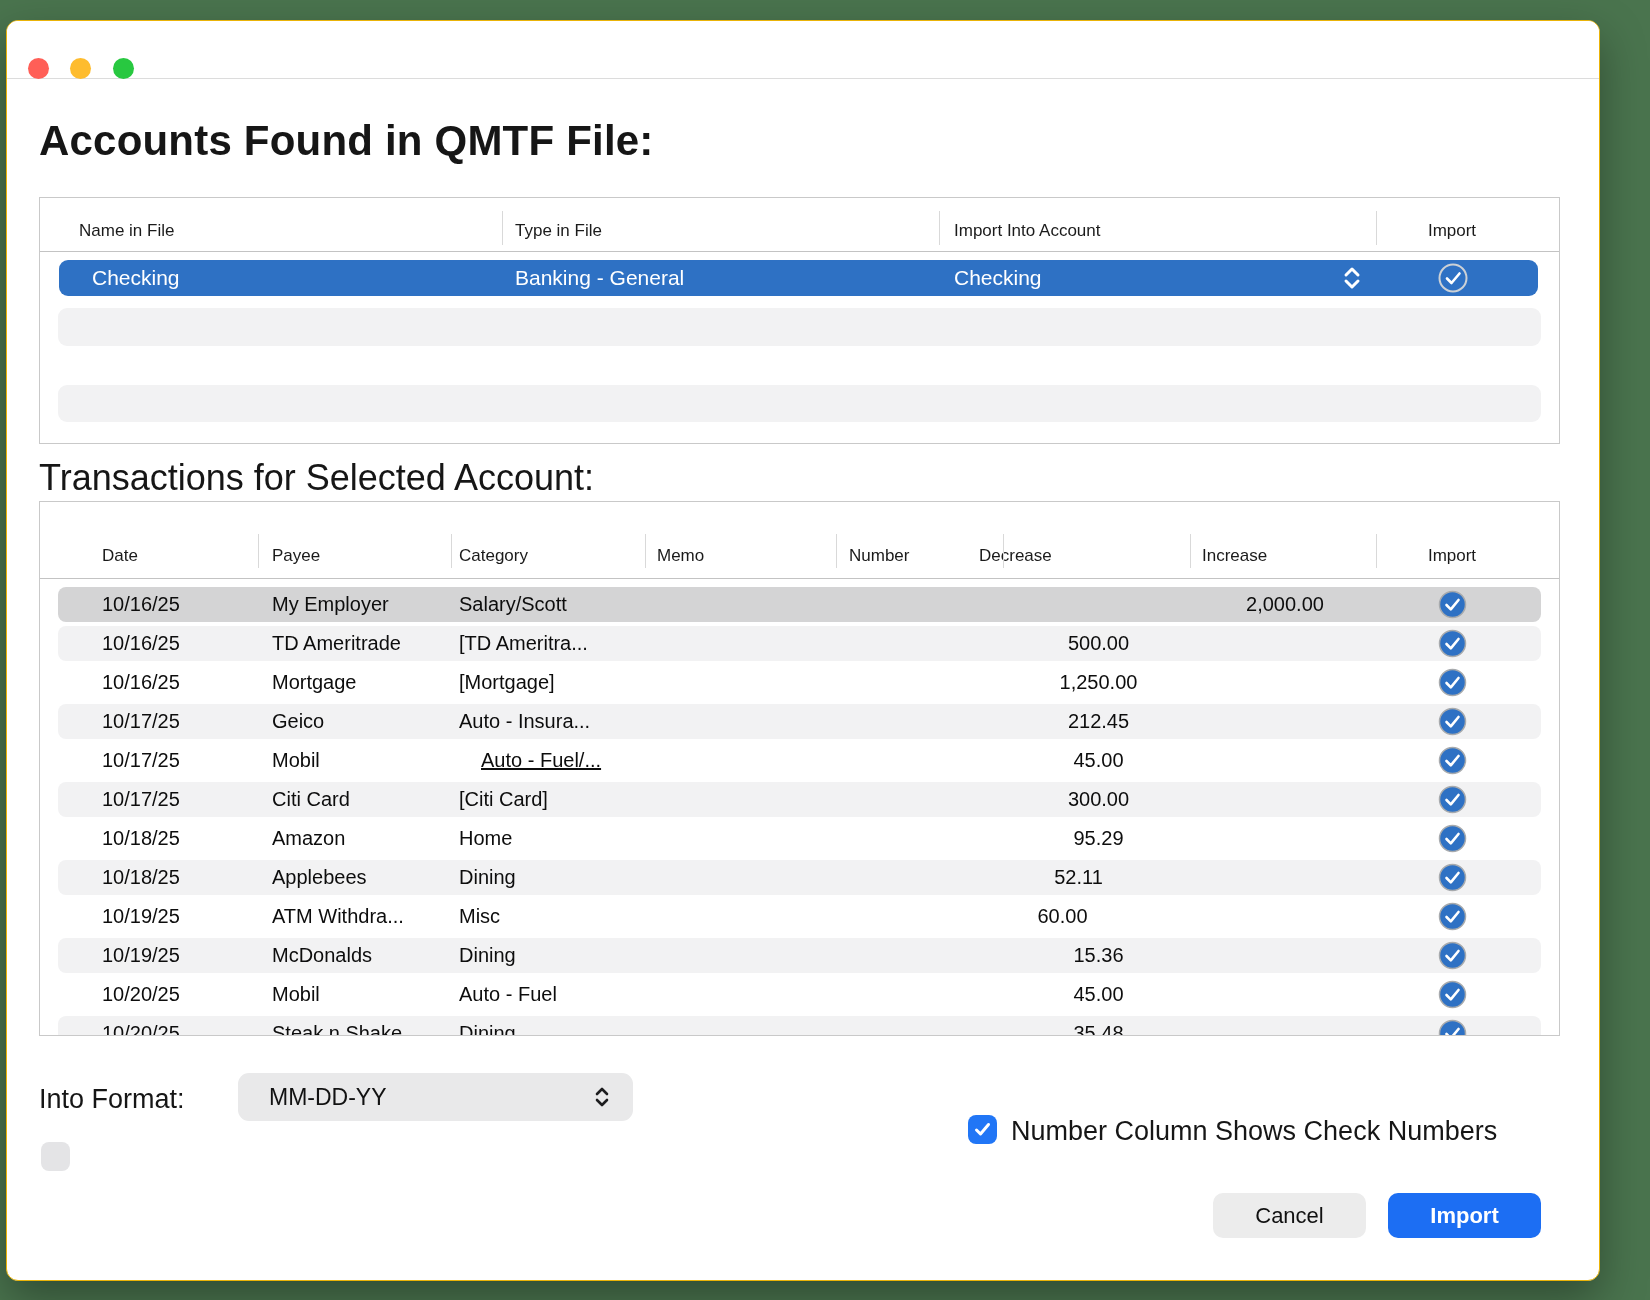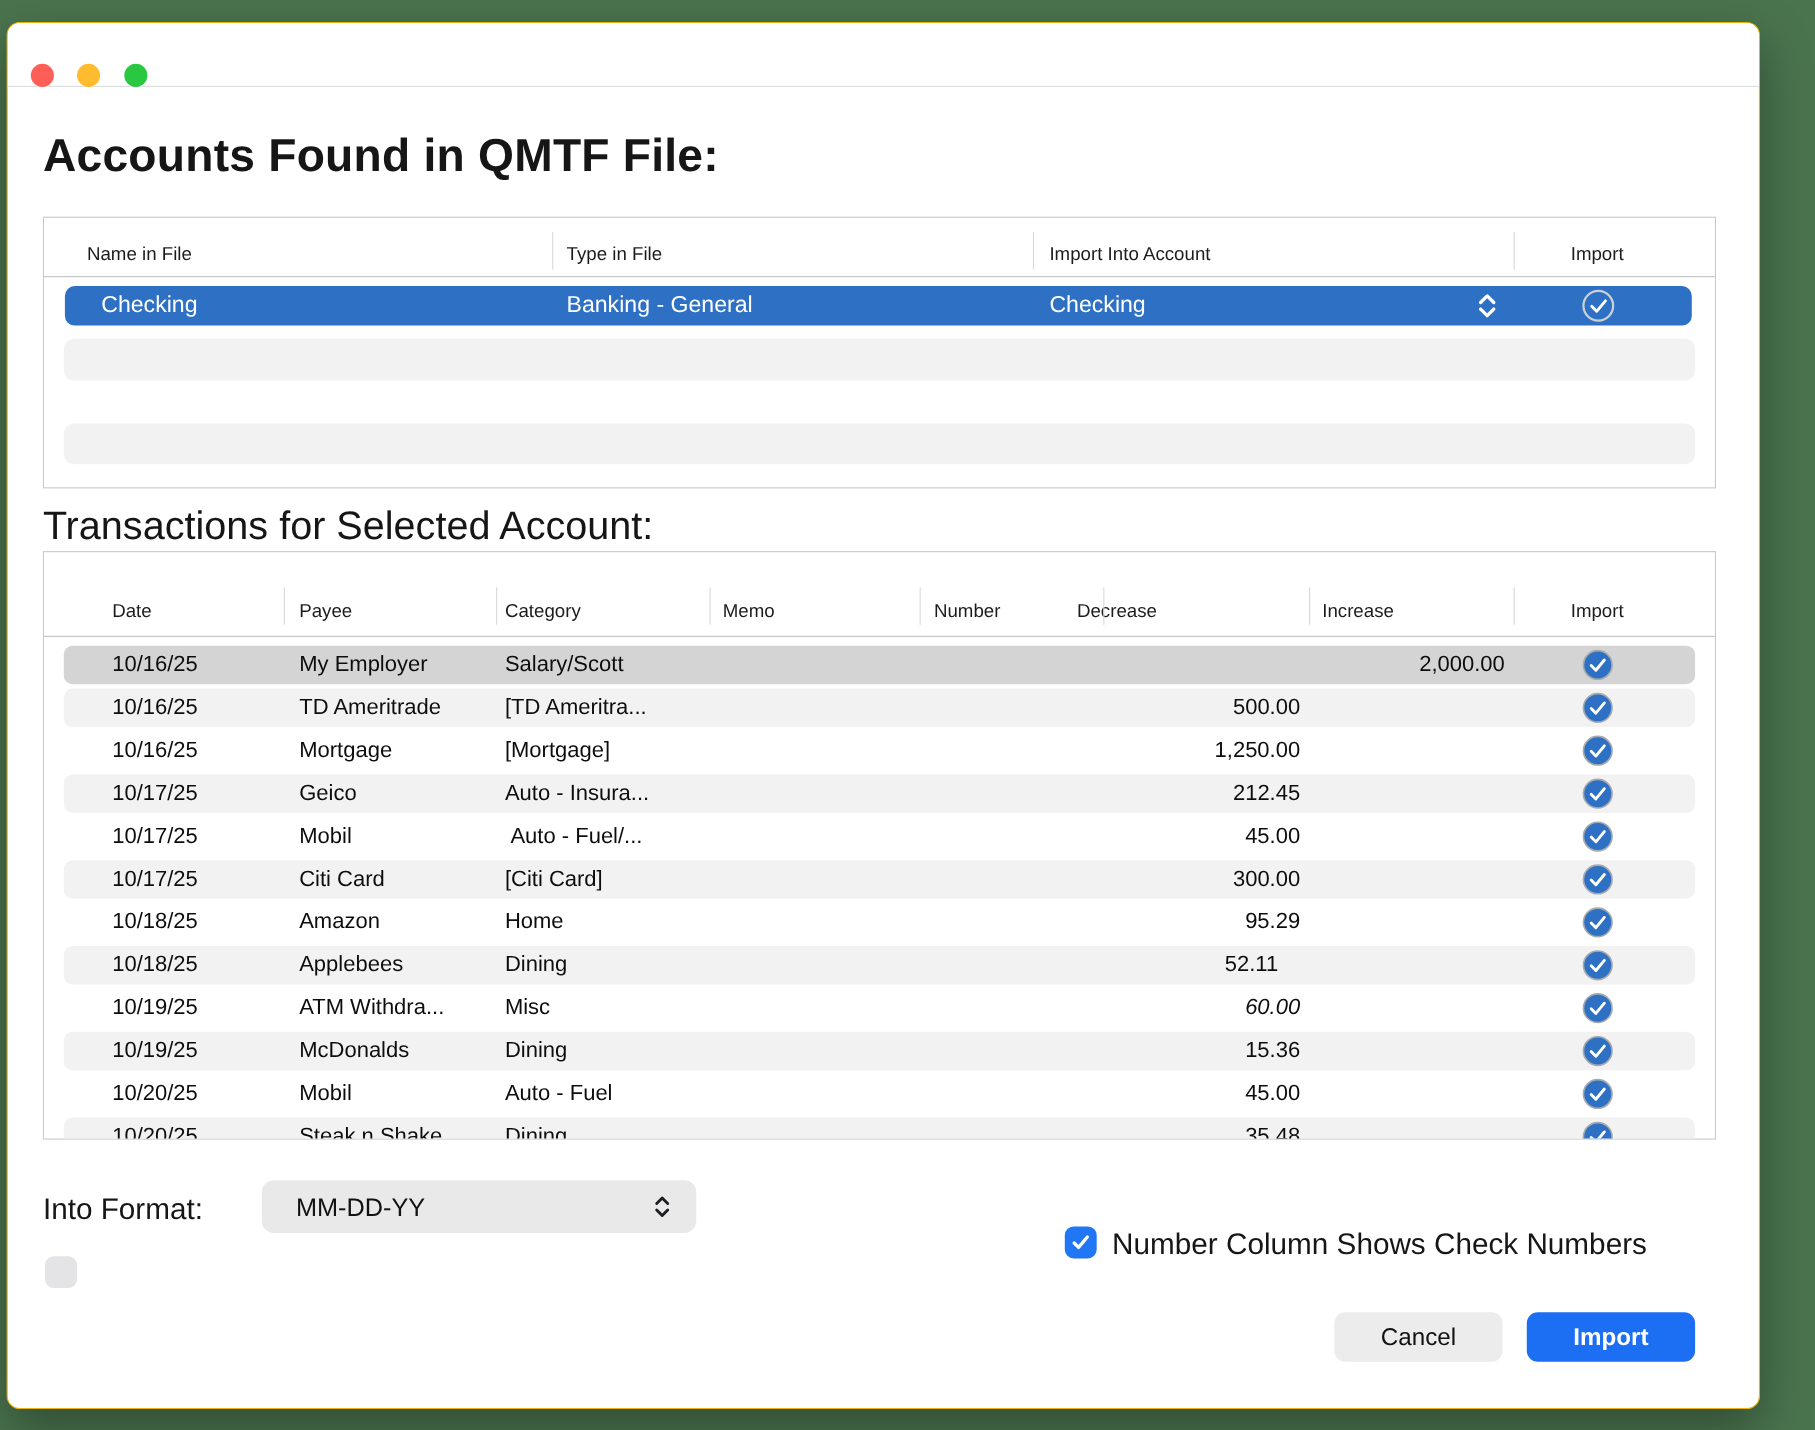--- a/index.html
+++ b/index.html
@@ -82,21 +82,21 @@
   .arow .cell{position:absolute;top:0;line-height:36px;font-size:21px;white-space:nowrap;}
   .trow{
     position:absolute;left:18px;right:18px;height:35px;border-radius:8px;
     background:transparent;
   }
   .trow.alt{background:var(--stripe_gray);}
   .trow.selected{background:var(--selection_gray);}
   .trow .cell{
     position:absolute;top:0;line-height:35px;font-size:20px;color:#0d0d0d;white-space:nowrap;
   }
-  .trow .cell.amt{text-align:right;}
+  .trow .cell.amt{text-align:center;}
   .badge{position:absolute;top:3px;width:29px;height:29px;}
   .badge svg{display:block;}
 
   .stepper{position:absolute;top:5px;}
 
   .footer-label{position:absolute;font-size:27px;color:#161616;white-space:nowrap;}
   .dropdown{
     position:absolute;left:231px;top:1052px;width:395px;height:48px;
     background:#e9e9ea;border-radius:11px;
   }
@@ -240,21 +240,21 @@
           <span class="badge" style="left: 1380px;">
             <svg width="29" height="29" viewBox="0 0 29 29">
               <circle cx="14.5" cy="14.5" r="13" fill="var(--accent_blue)" stroke="#a7aaad" stroke-width="1.5"></circle>
               <path d="M8.5 15 L12.8 19.3 L20.5 10" fill="none" stroke="#ffffff" stroke-width="2.6" stroke-linecap="round" stroke-linejoin="round"></path>
             </svg>
           </span>
         </div>
         <div class="trow" style="top: 164px;">
           <span class="cell" style="left: 44px;">10/17/25</span>
           <span class="cell" style="left: 214px;">Mobil</span>
-          <span class="cell" style="left: 406px;">Auto - Fuel/...</span>
+          <span class="cell" style="left: 423px; text-decoration: underline;">Auto - Fuel/...</span>
           <span class="cell" style="left: 599px;"></span>
           <span class="cell" style="left: 791px;"></span>
           <span class="cell amt" style="left: 957px; width: 167px;">45.00</span>
           <span class="cell amt" style="left: 1144px; width: 166px;"></span>
           <span class="badge" style="left: 1380px;">
             <svg width="29" height="29" viewBox="0 0 29 29">
               <circle cx="14.5" cy="14.5" r="13" fill="var(--accent_blue)" stroke="#a7aaad" stroke-width="1.5"></circle>
               <path d="M8.5 15 L12.8 19.3 L20.5 10" fill="none" stroke="#ffffff" stroke-width="2.6" stroke-linecap="round" stroke-linejoin="round"></path>
             </svg>
           </span>
@@ -303,21 +303,21 @@
               <path d="M8.5 15 L12.8 19.3 L20.5 10" fill="none" stroke="#ffffff" stroke-width="2.6" stroke-linecap="round" stroke-linejoin="round"></path>
             </svg>
           </span>
         </div>
         <div class="trow" style="top: 320px;">
           <span class="cell" style="left: 44px;">10/19/25</span>
           <span class="cell" style="left: 214px;">ATM Withdra...</span>
           <span class="cell" style="left: 401px;">Misc</span>
           <span class="cell" style="left: 599px;"></span>
           <span class="cell" style="left: 791px;"></span>
-          <span class="cell amt" style="left: 957px; width: 167px; font-style: italic;">60.00</span>
+          <span class="cell amt" style="left: 921px; width: 167px;">60.00</span>
           <span class="cell amt" style="left: 1144px; width: 166px;"></span>
           <span class="badge" style="left: 1380px;">
             <svg width="29" height="29" viewBox="0 0 29 29">
               <circle cx="14.5" cy="14.5" r="13" fill="var(--accent_blue)" stroke="#a7aaad" stroke-width="1.5"></circle>
               <path d="M8.5 15 L12.8 19.3 L20.5 10" fill="none" stroke="#ffffff" stroke-width="2.6" stroke-linecap="round" stroke-linejoin="round"></path>
             </svg>
           </span>
         </div>
         <div class="trow alt" style="top: 359px;">
           <span class="cell" style="left: 44px;">10/19/25</span>

